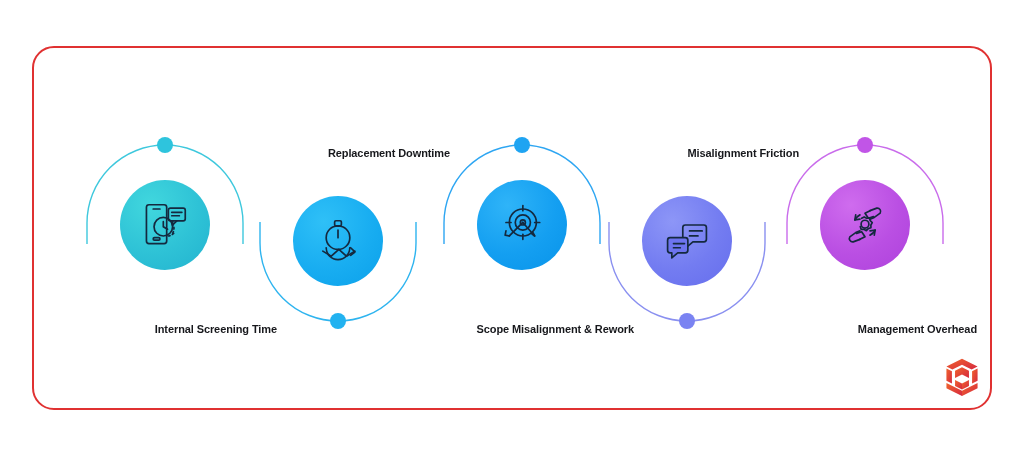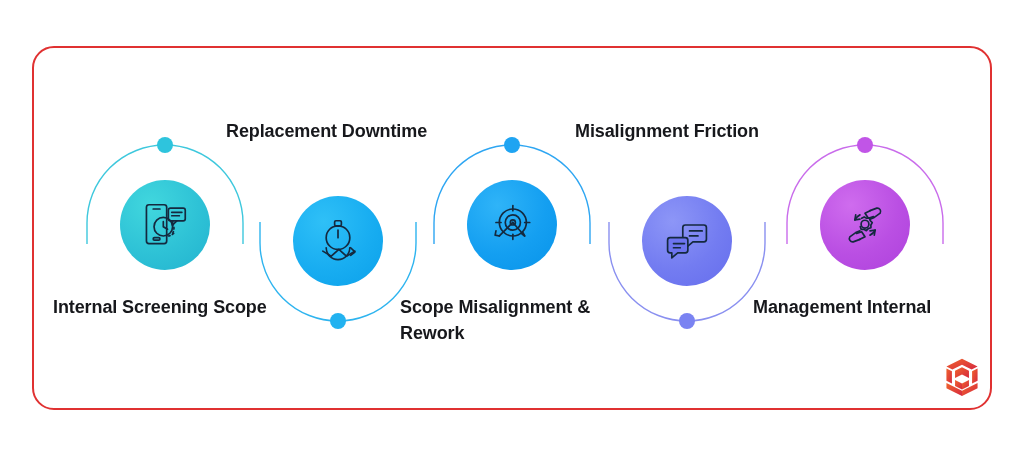--- a/index.html
+++ b/index.html
@@ -63,26 +63,27 @@
   .item.up   .disc { top: 62px; }
   .item.down .disc { top: 78px; }
 
   .disc svg { width: 54px; height: 54px; display: block; }
 
   
   .label {
     position: absolute;
     left: -22px;
     width: 224px;
-    text-align: left;
-    font-size: 18px;
+    text-align: right;
+    font-size: 11px;
     font-weight: bold;
     color: #17181c;
     line-height: 1.45;
     letter-spacing: -0.1px;
+    margin-top: 28px;
   }
   .item.up   .label { top: 176px; }
   .item.down .label { top: 0px; }
 
   
   #logo {
     position: absolute;
     left: 940px;
     top: 355px;
     width: 44px;
@@ -110,21 +111,21 @@
         <circle cx="30" cy="34" r="11"></circle>
         <path d="M30 28 L30 34 L35 37"></path>
         <path d="M41 30 A12 12 0 0 1 41 42" stroke-dasharray="2 3"></path>
         <path d="M36 45 A12 12 0 0 0 44 40" stroke-dasharray="2 3"></path>
         <rect x="36" y="12" width="20" height="15" rx="2.5"></rect>
         <path d="M41 27 L41 32 L46 27"></path>
         <line x1="40" y1="17" x2="52" y2="17"></line>
         <line x1="40" y1="21" x2="49" y2="21"></line>
       </svg>
     </div>
-    <div class="label">Internal Screening Scope</div>
+    <div class="label">Internal Screening Time</div>
   </div>
 
   <div class="item down" id="item-1" style="left:248px; top:118px;">
     <svg class="arc-svg" viewBox="0 0 180 230">
       <path id="arc-path-1" d="M 12 104 L 12 125 A 78 78 0 0 0 168 125 L 168 104" fill="none" stroke="#2eb4ef" stroke-width="1.4"></path>
       <circle id="arc-dot-1" cx="90" cy="203" r="8" fill="#22b2f0"></circle>
     </svg>
     <div class="disc" id="disc-1" style="background:radial-gradient(circle at 34% 28%, #2fc0f7 0%, #18adf1 55%, #0ba0ea 100%);">
       <svg viewBox="0 0 64 64" fill="none" stroke="#14293f" stroke-width="2" stroke-linecap="round" stroke-linejoin="round">
         <circle cx="32" cy="28" r="14"></circle>
@@ -132,21 +133,21 @@
         <line x1="32" y1="14" x2="32" y2="14.5"></line>
         <path d="M32 28 L32 19"></path>
         <path d="M18 40 A14 14 0 0 0 46 40"></path>
         <path d="M14 44 L24 50 L33 42 L42 50 L52 44"></path>
         <path d="M47 40 L52 45 L47 49"></path>
       </svg>
     </div>
     <div class="label">Replacement Downtime</div>
   </div>
 
-  <div class="item up" id="item-2" style="left:422px; top:118px;text-decoration:underline;">
+  <div class="item up" id="item-2" style="left:432px; top:118px;text-decoration:underline;">
     <svg class="arc-svg" viewBox="0 0 180 230">
       <path id="arc-path-2" d="M 12 126 L 12 105 A 78 78 0 0 1 168 105 L 168 126" fill="none" stroke="#2ea6f2" stroke-width="1.4"></path>
       <circle id="arc-dot-2" cx="90" cy="27" r="8" fill="#1fa4f2"></circle>
     </svg>
     <div class="disc" id="disc-2" style="background:radial-gradient(circle at 34% 28%, #2fb4f8 0%, #149ff1 55%, #0893e9 100%);">
       <svg viewBox="0 0 64 64" fill="none" stroke="#14293f" stroke-width="2" stroke-linecap="round" stroke-linejoin="round">
         <circle cx="33" cy="29" r="16"></circle>
         <circle cx="33" cy="29" r="9"></circle>
         <circle cx="33" cy="29" r="3"></circle>
         <line x1="33" y1="9" x2="33" y2="15"></line>
@@ -192,21 +193,21 @@
         <path d="M38 15 l8 -3 a4 4 0 0 1 4 6 l-7 5 l-5 2"></path>
         <path d="M38 15 l-6 3 l4 6 l6 -2"></path>
         <path d="M26 49 l-8 3 a4 4 0 0 1 -4 -6 l7 -5 l5 -2"></path>
         <path d="M26 49 l6 -3 l-4 -6 l-6 2"></path>
         <path d="M20 26 a13 13 0 0 1 6 -6" stroke-width="2"></path>
         <path d="M21 20 l-1 6 l6 -1"></path>
         <path d="M44 38 a13 13 0 0 1 -6 6" stroke-width="2"></path>
         <path d="M43 44 l1 -6 l-6 1"></path>
       </svg>
     </div>
-    <div class="label">Management Internal</div>
+    <div class="label">Management Overhead</div>
   </div>
 
   <div id="logo">
     <svg viewBox="0 0 48 48">
       <defs>
         <linearGradient id="logograd" x1="0" y1="0" x2="1" y2="1">
           <stop offset="0%" stop-color="#f0642d"></stop>
           <stop offset="100%" stop-color="#d6293f"></stop>
         </linearGradient>
       </defs>

